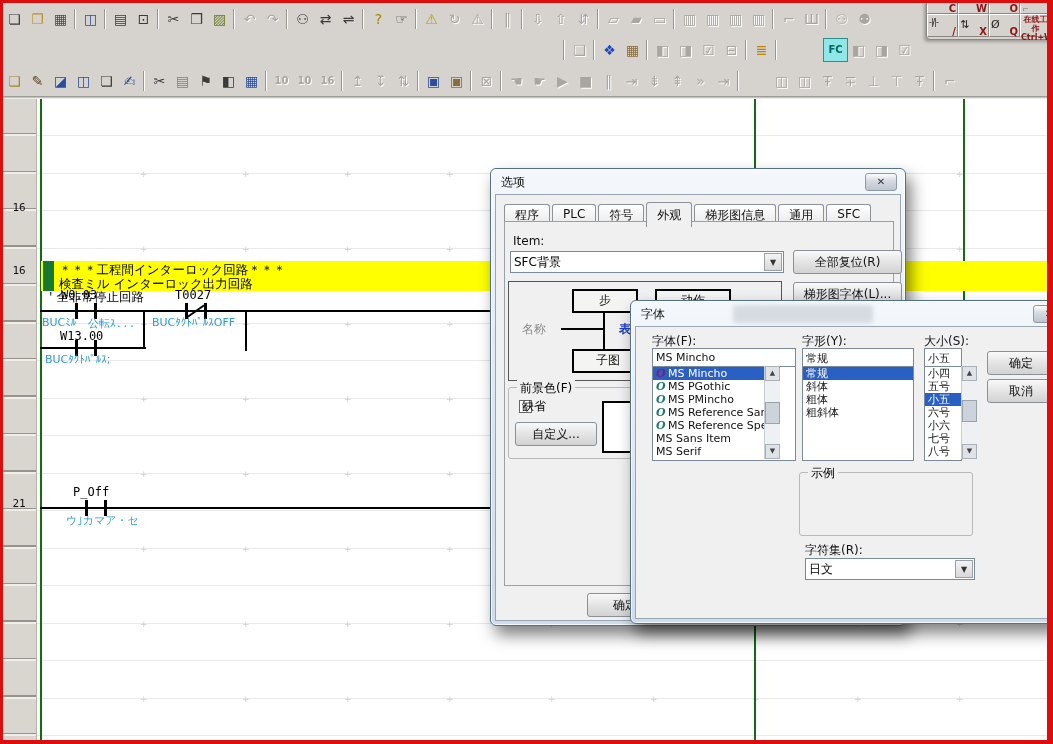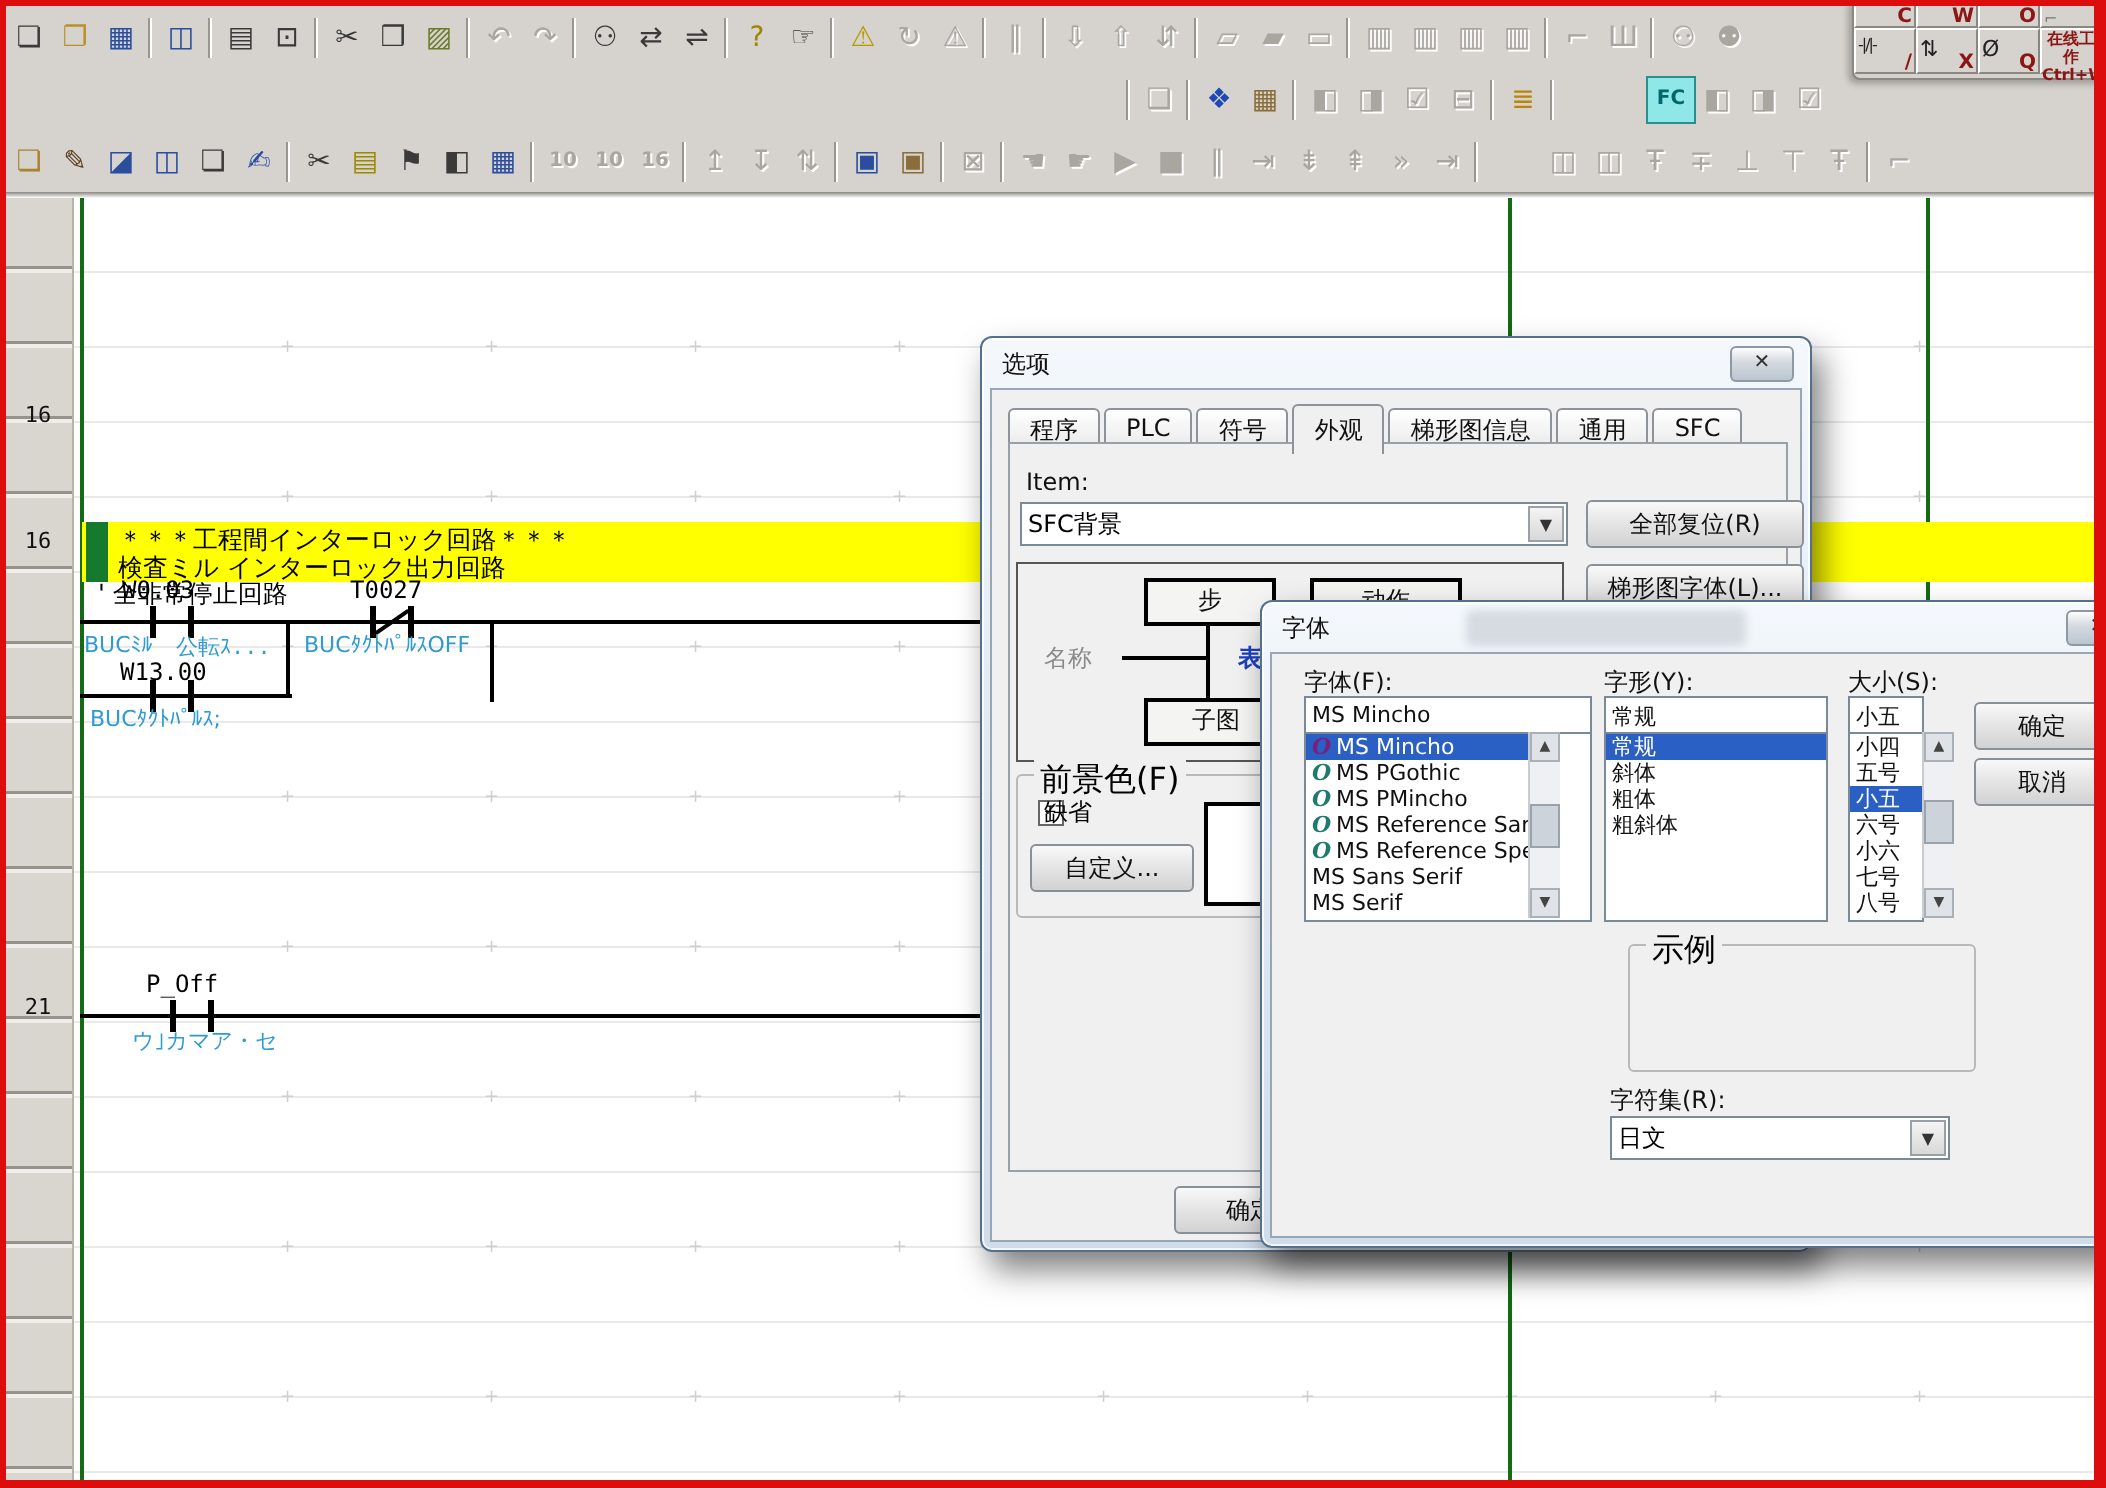--- a/index.html
+++ b/index.html
@@ -74,21 +74,21 @@
   .combo .cbtn{position:absolute;right:1px;top:1px;bottom:1px;width:16px;
     background:linear-gradient(#f4f4f4,#d8d8d8);border:1px solid #9aa0a8;
     font-size:8px;text-align:center;color:#333;line-height:17px;}
   .sb{position:absolute;top:0;bottom:0;right:0;width:15px;background:#eef0f3;
     border-left:1px solid #c9ccd1;}
   .sb .ar{position:absolute;left:0;right:0;height:13px;background:#dfe3e8;border:1px solid #aab0b8;
     font-size:7px;text-align:center;line-height:12px;color:#444;}
   .sb .up{top:0;} .sb .dn{bottom:0;}
   .sb .th{position:absolute;left:0;right:0;height:20px;background:#cdd3da;border:1px solid #9aa2ac;}
   .grp{position:absolute;border:1px solid #b9b9b9;border-radius:3px;}
-  .grp .leg{position:absolute;top:-8px;left:8px;background:#f0f0f0;padding:0 3px;font-size:16px;}
+  .grp .leg{position:absolute;top:-8px;left:8px;background:#f0f0f0;padding:0 3px;font-size:12px;}
   .cklabel{font-size:12px;}
   .lbl{position:absolute;font-size:12px;color:#111;white-space:nowrap;}
 
   
   #tabs{position:absolute;left:8px;top:7px;display:flex;}
   .tab{border:1px solid #8d929b;border-bottom:none;border-radius:3px 3px 0 0;
     padding:2px 10px 3px 10px;font-size:12px;background:linear-gradient(#ffffff,#e4e4e4);
     margin-right:2px;position:relative;top:2px;color:#111;}
   .tab.sel{background:#f0f0f0;top:0;padding-top:4px;z-index:2;}
   #tabpage{position:absolute;left:8px;width:388px;top:26px;height:363px;background:#f0f0f0;
@@ -436,21 +436,21 @@
           </div>
           <div class="li">
             <span class="fo" style="color: rgb(31, 122, 110);">O</span>
             <span>MS Reference Sans</span>
           </div>
           <div class="li">
             <span class="fo" style="color: rgb(31, 122, 110);">O</span>
             <span>MS Reference Speci</span>
           </div>
           <div class="li">
-            <span>MS Sans Serif</span>
+            <span>MS Sans Item</span>
           </div>
           <div class="li">
             <span>MS Serif</span>
           </div>
         </div>
       <div class="sb" style="left:128px;top:39px;bottom:auto;height:93px;right:auto;">
         <span class="ar up">▲</span>
         <span class="th" style="top:36px;"></span>
         <span class="ar dn">▼</span>
       </div>
@@ -499,21 +499,21 @@
         </div>
       <div class="sb" style="left:325px;top:39px;bottom:auto;height:93px;right:auto;">
         <span class="ar up">▲</span>
         <span class="th" style="top:34px;"></span>
         <span class="ar dn">▼</span>
       </div>
 
       <div class="btn" style="left:351px;top:24px;width:66px;height:22px;line-height:22px;">确定</div>
       <div class="btn" style="left:351px;top:52px;width:66px;height:22px;line-height:22px;">取消</div>
 
-      <div class="grp" style="left:178px;top:145px;width:172px;height:62px;">
+      <div class="grp" style="left:163px;top:145px;width:172px;height:62px;">
         <span class="leg">示例</span>
       </div>
 
       <div class="lbl" style="left:169px;top:215px;">字符集(R):</div>
       <div class="combo" style="left:169px;top:231px;width:168px;height:20px;">
         <span class="cval">日文</span>
         <span class="cbtn">▼</span>
       </div>
     </div>
   </div>

